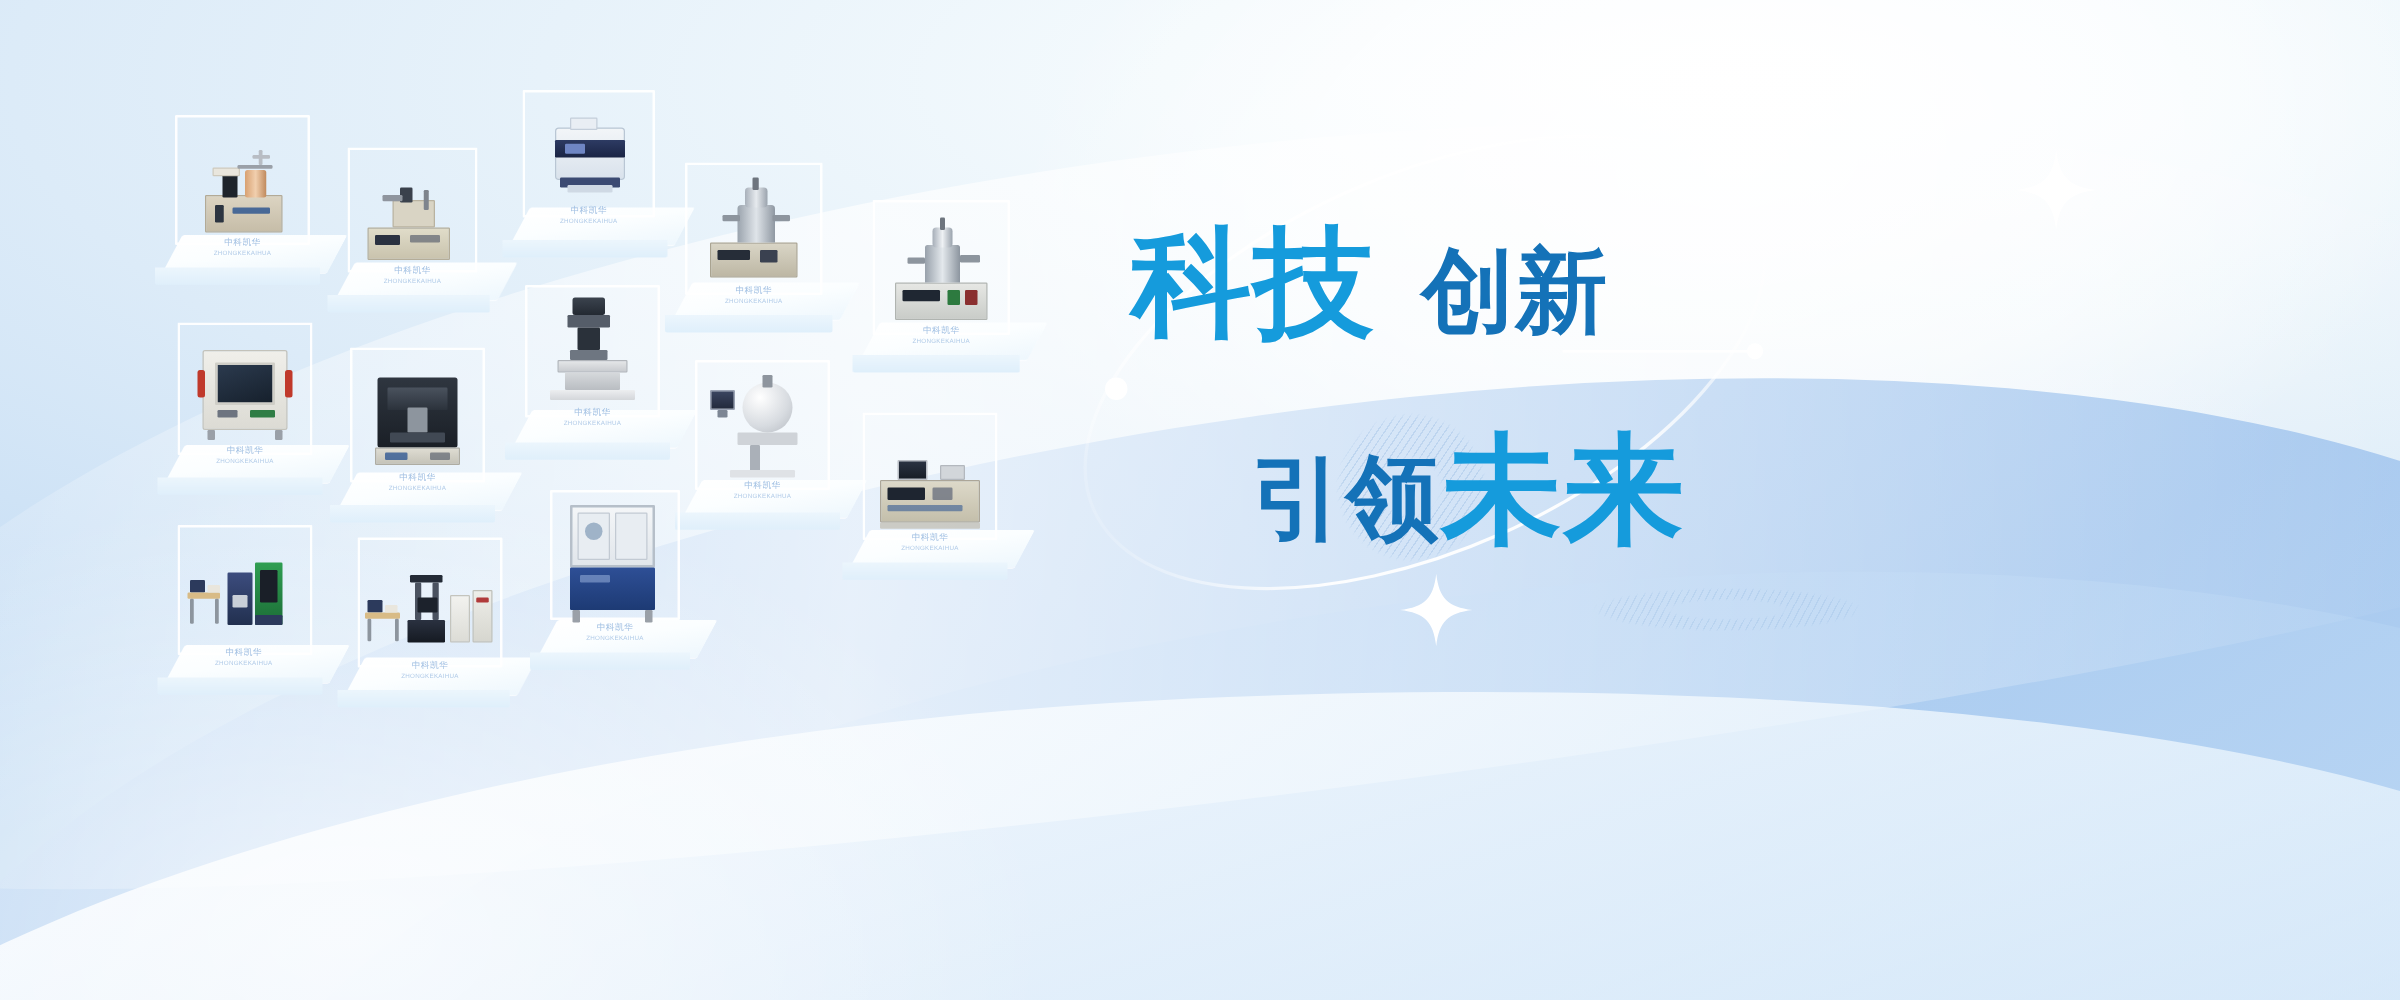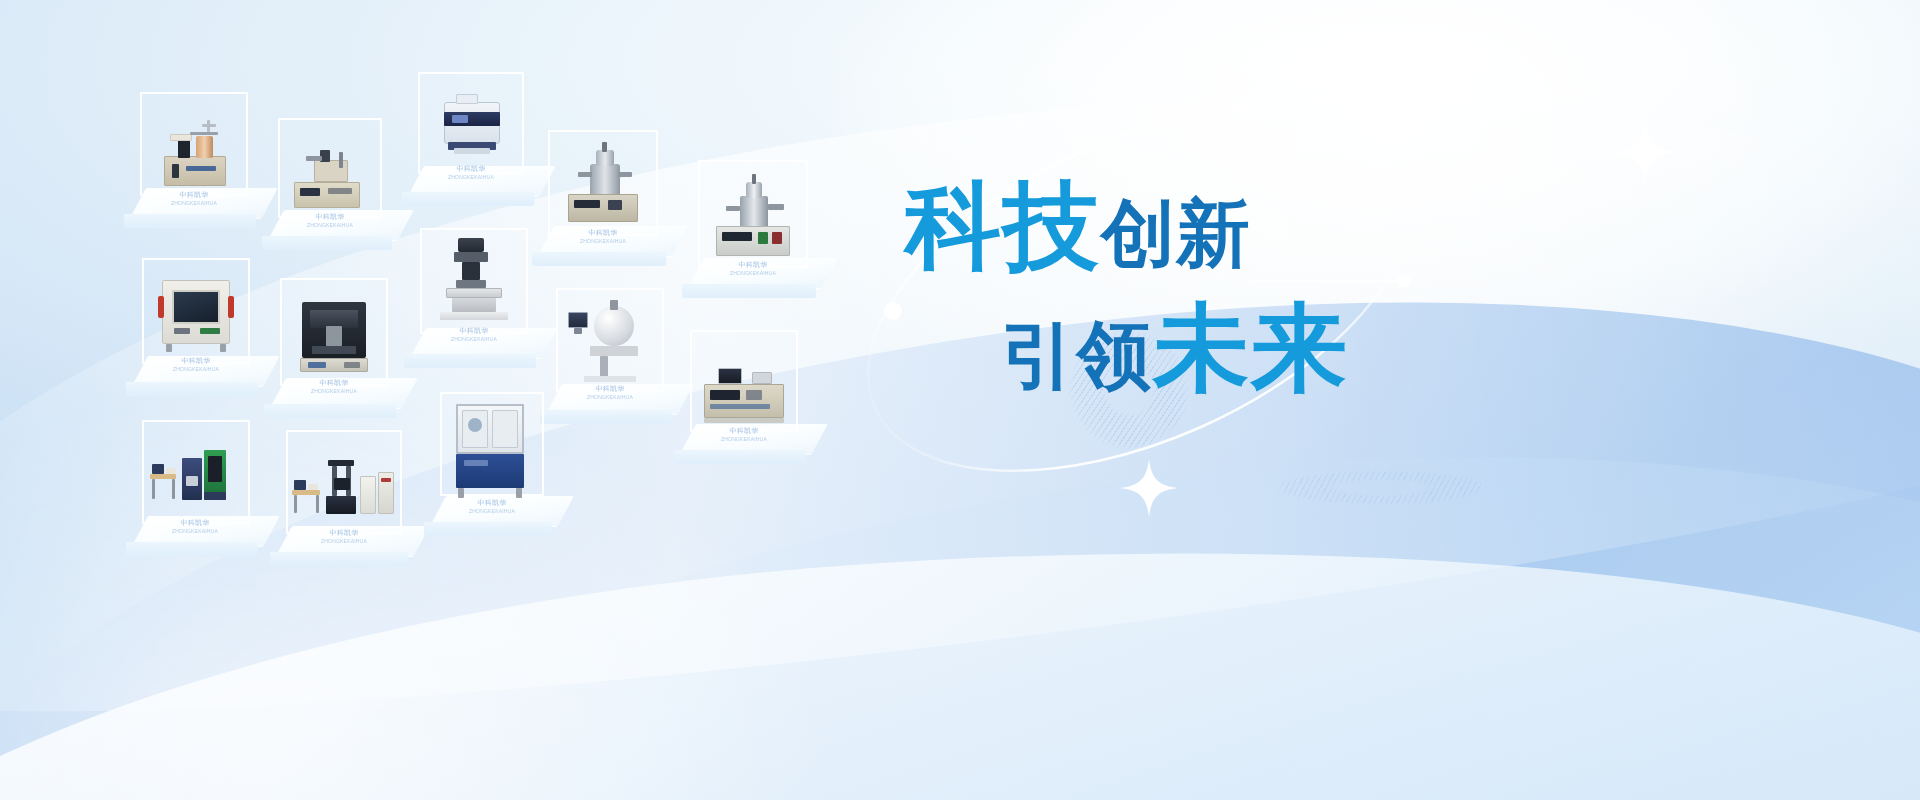--- a/index.html
+++ b/index.html
@@ -487,20 +487,20 @@
         <div class="blk" style="left:18px;top:62px;width:24px;height:6px;background:#8fa9d6;opacity:.6;"></div>
         <div class="blk" style="left:12px;top:90px;width:6px;height:10px;background:#9aa0a8;"></div>
         <div class="blk" style="left:70px;top:90px;width:6px;height:10px;background:#9aa0a8;"></div>
         <div class="wm">中科凯华<small>ZHONGKEKAIHUA</small></div>
       </div>
     </div>
   </div>
 
   <div class="headline">
     <div class="hl-line l1">
-      <span class="hl-a" style="color: rgb(21, 155, 220);">科技</span><span class="hl-b" style="color: rgb(20, 114, 184);">创新</span>
+      <span class="hl-a" style="color: rgb(21, 155, 220);">科技</span><span class="hl-b" style="color: rgb(20, 114, 184); margin-left: 36px;">创新</span>
     </div>
     <div class="hl-line l2">
-      <span class="hl-a" style="color: rgb(20, 114, 184);">引领</span><span class="hl-b" style="color: rgb(21, 155, 220);">未来</span>
+      <span class="hl-a" style="color: rgb(20, 114, 184);">引领</span><span class="hl-b" style="color: rgb(21, 155, 220); margin-top: 44px;">未来</span>
     </div>
   </div>
 
 </div>
 
 </body></html>

